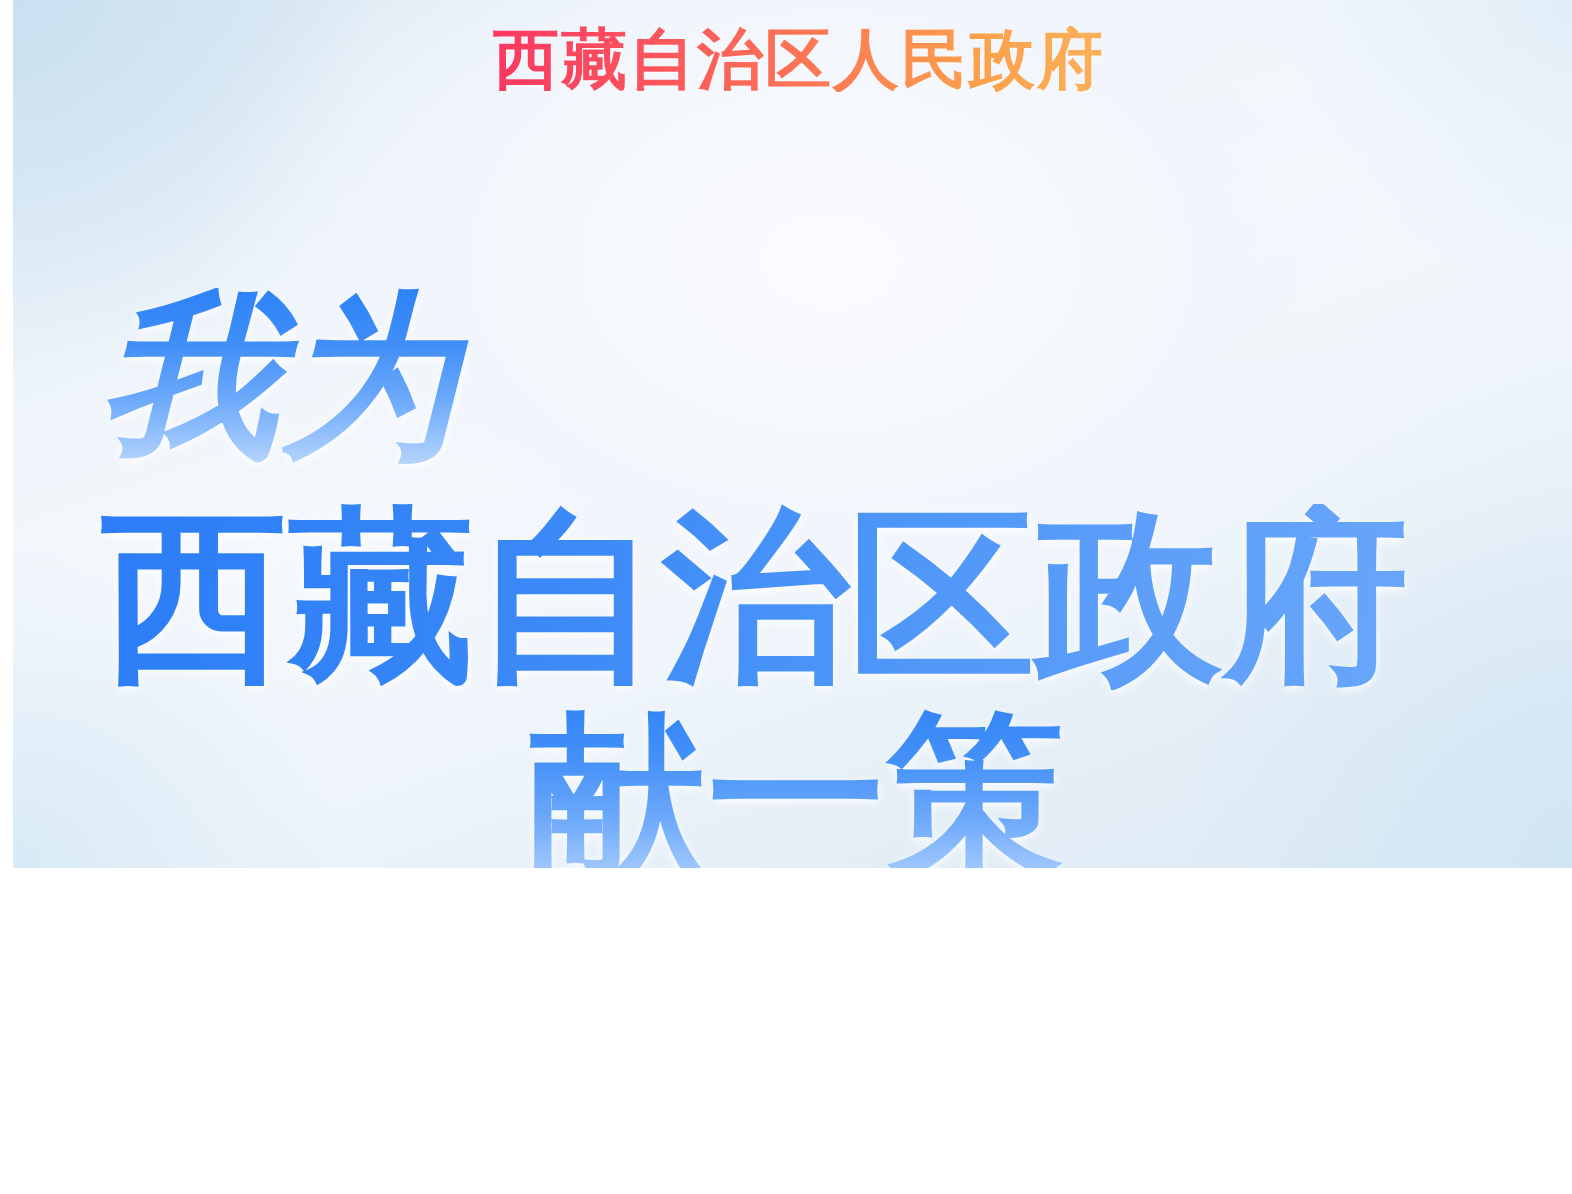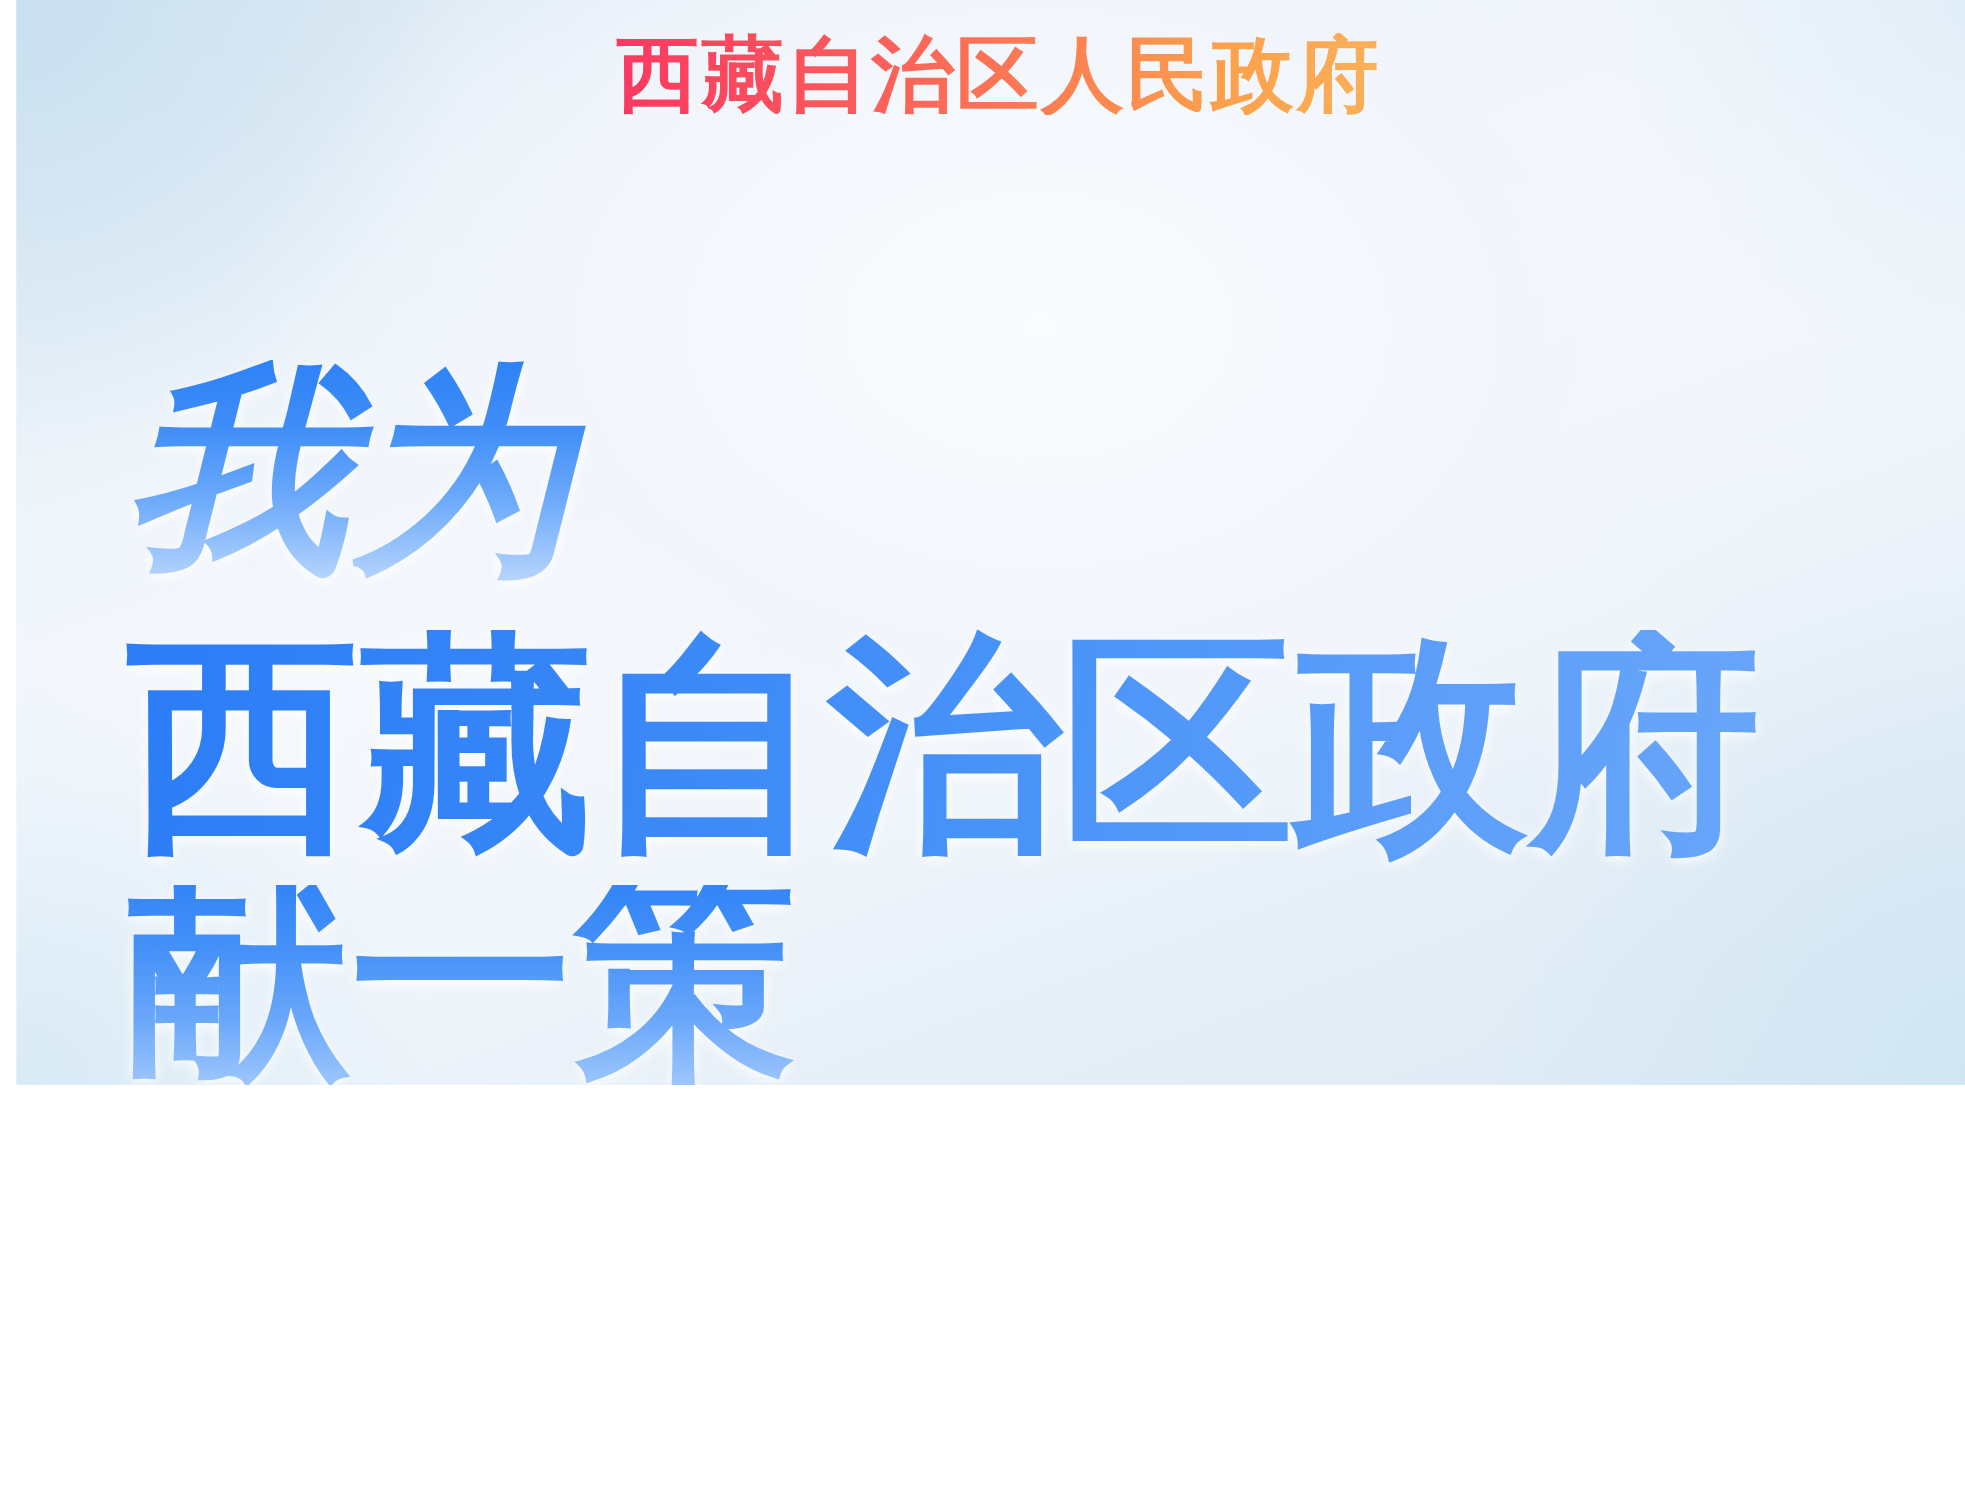--- a/index.html
+++ b/index.html
@@ -98,29 +98,28 @@
     margin-top: 38px;
     background-image: linear-gradient(100deg, #2C7DF6 0%, #3585F7 24%, #4A94F8 52%, #5E9FF9 76%, #6CA8FA 100%);
     -webkit-background-clip: text;
     background-clip: text;
     color: transparent;
     -webkit-text-fill-color: transparent;
     filter: drop-shadow(0 3px 5px rgba(255,255,255,0.9));
   }
   .hl-line-3 {
     font-size: 178px;
-    text-align: left;
+    text-align: center;
     margin-top: 18px;
     background-image: linear-gradient(180deg, #3485F7 0%, #4490F8 28%, #69A7FA 60%, #97C2FC 86%, #AED0FD 100%);
     -webkit-background-clip: text;
     background-clip: text;
     color: transparent;
     -webkit-text-fill-color: transparent;
     filter: drop-shadow(0 3px 5px rgba(255,255,255,0.9));
-    font-family: Liberation Mono, monospace;
   }
 
   
   #bottom-banner {
     position: absolute;
     left: 55px;
     top: 1052px;
     width: 1473px;
     height: 85px;
     z-index: 3;

